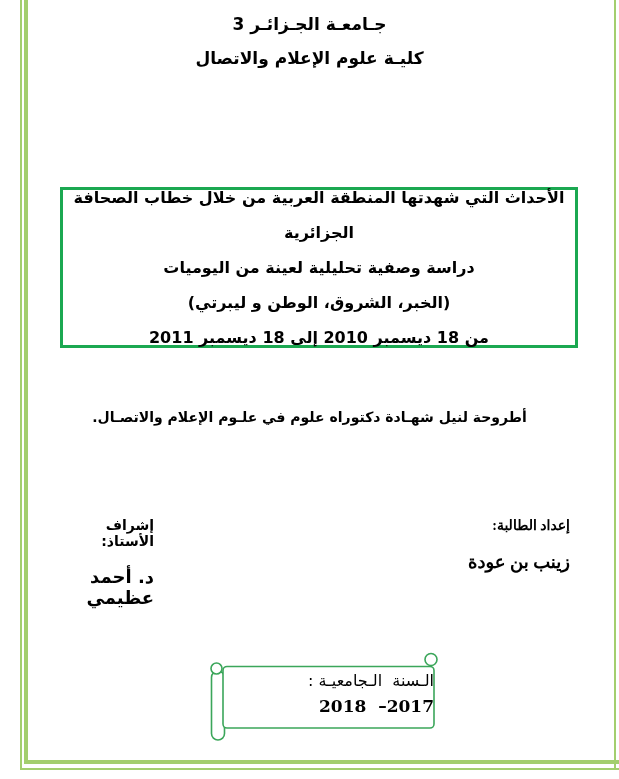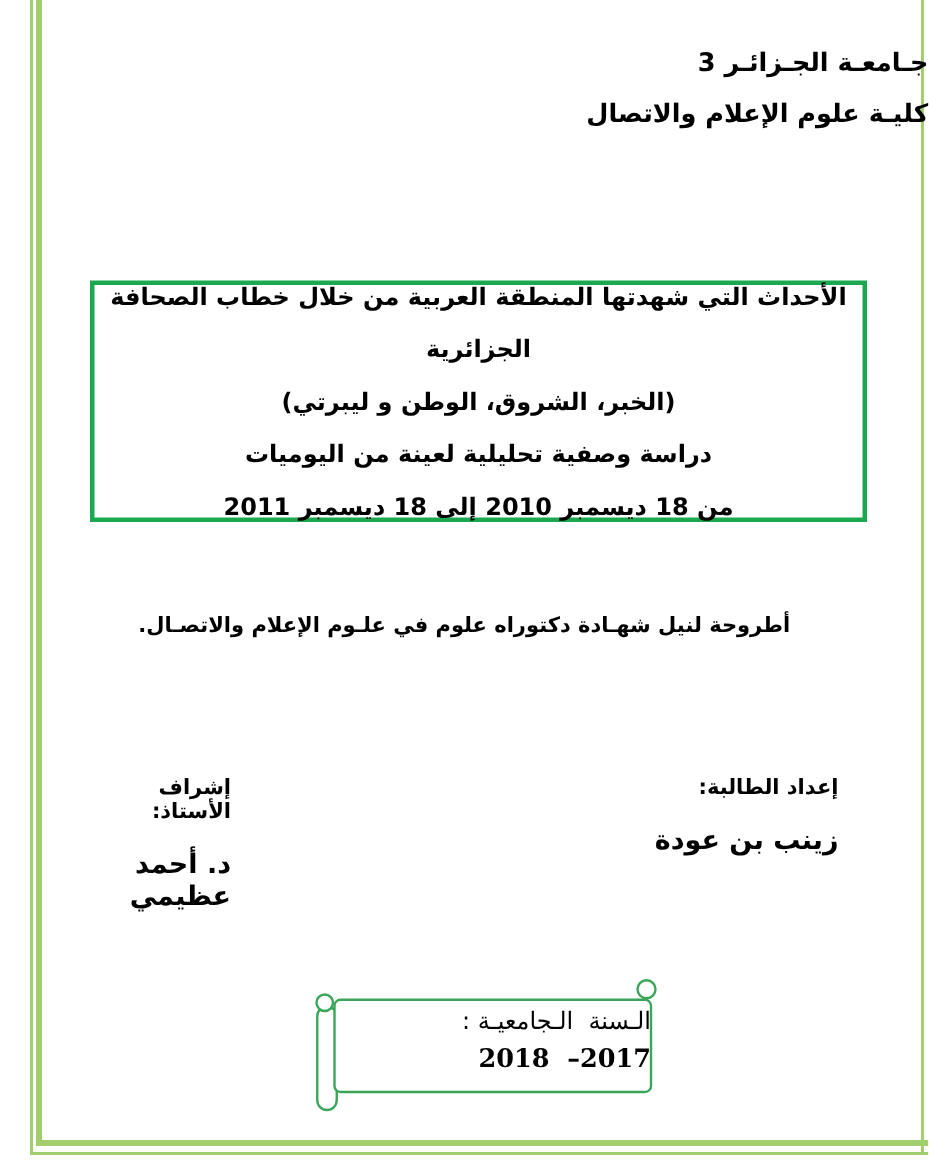--- a/index.html
+++ b/index.html
@@ -20,22 +20,22 @@
   
   .pb{position:absolute;background:var(--page-border,#A3CE6E);}
   .pb-left-thin{left:20px;top:0;bottom:9px;width:2px;}
   .pb-left-thick{left:24px;top:0;bottom:15px;width:4px;}
   .pb-bottom-thick{left:24px;right:0;bottom:15px;height:4px;}
   .pb-bottom-thin{left:20px;right:0;bottom:9px;height:2px;}
   .pb-right-thin{right:3px;top:0;bottom:9px;width:2px;}
 
   
   .uni-header{
-    position:absolute;top:25px;left:0;right:0;
-    direction:rtl;
+    position:absolute;top:7px;left:0;right:0;
+    text-align:center;direction:rtl;
     font-weight:bold;font-size:17px;line-height:34px;
   }
 
   
   .title-box{
     position:absolute;left:60px;top:187px;
     width:518px;height:161px;box-sizing:border-box;
     border:3px solid var(--title-box-border,#1BA851);
     display:flex;flex-direction:column;justify-content:center;
     text-align:center;direction:rtl;
@@ -45,21 +45,21 @@
 
   
   .thesis-statement{
     position:absolute;top:393px;left:0;right:0;margin:16px;
     text-align:center;direction:rtl;
     font-weight:bold;font-size:14px;
   }
 
   
   .credit-block{position:absolute;top:517px;direction:rtl;font-weight:bold;}
-  .credit-student{right:60px;text-align:right;}
+  .credit-student{right:49px;text-align:right;font-family:Liberation Serif, serif;}
   .credit-supervisor{left:58px;width:96px;}
   .credit-label{font-size:14px;margin:0;}
   .credit-name{font-size:18px;margin:17px 0 0 0;}
 
   
   .scroll-banner{position:absolute;left:205px;top:650px;width:240px;height:95px;}
   .scroll-banner svg{position:absolute;left:0;top:0;}
   .scroll-shape{fill:#ffffff;stroke:var(--scroll-border,#3BA65A);stroke-width:1.6;}
   .scroll-text{
     position:absolute;left:18px;width:211px;
@@ -82,22 +82,22 @@
   <div class="pb pb-bottom-thin"></div>
   <div class="pb pb-right-thin"></div>
 
   <header class="uni-header">
     <div>جـامعـة الجـزائـر 3</div>
     <div>كليـة علوم الإعلام والاتصال</div>
   </header>
 
   <section class="title-box">
     <p>الأحداث التي شهدتها المنطقة العربية من خلال خطاب الصحافة الجزائرية</p>
+    <p>دراسة وصفية تحليلية لعينة من اليوميات</p>
     <p>(الخبر، الشروق، الوطن و ليبرتي)</p>
-    <p>دراسة وصفية تحليلية لعينة من اليوميات</p>
     <p>من 18 ديسمبر 2010 إلى 18 ديسمبر 2011</p>
   </section>
 
   <p class="thesis-statement">أطروحة لنيل شهـادة دكتوراه علوم في علـوم الإعلام والاتصـال.</p>
 
   <div class="credit-block credit-student">
     <p class="credit-label">إعداد الطالبة:</p>
     <p class="credit-name">زينب بن عودة</p>
   </div>
 

